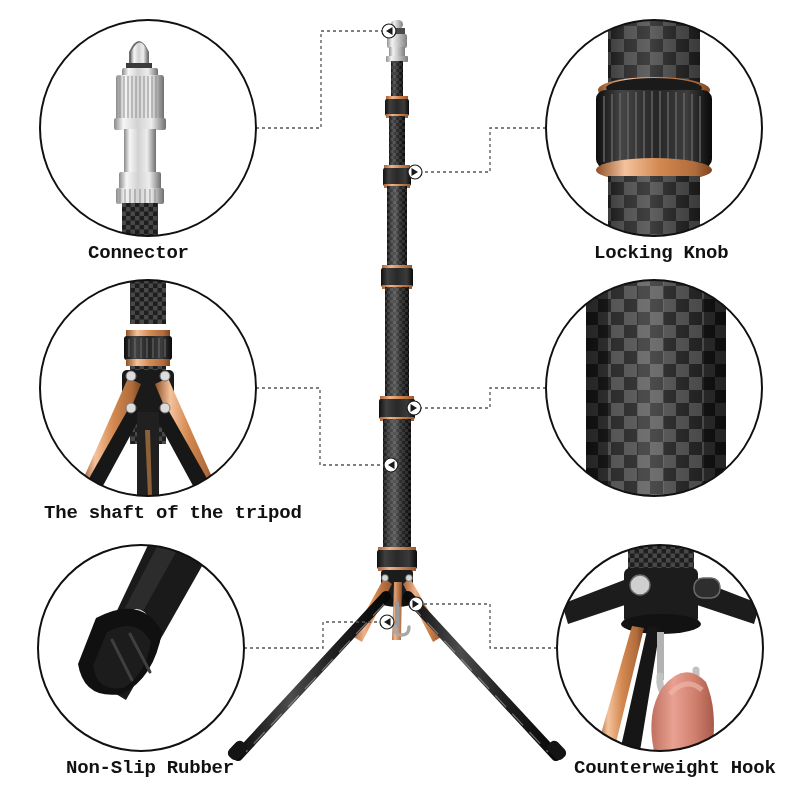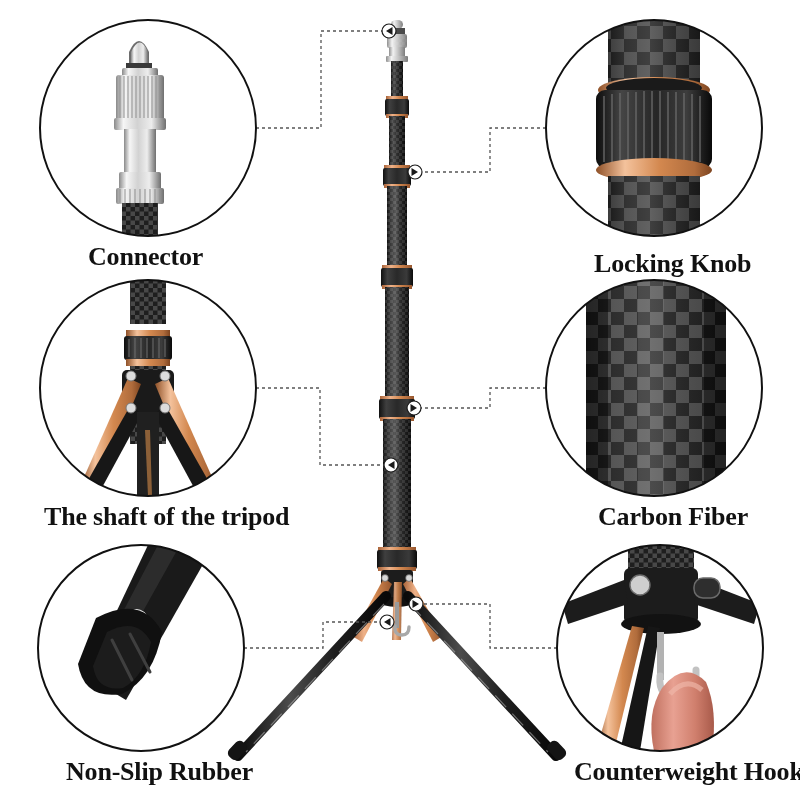--- a/index.html
+++ b/index.html
@@ -7,29 +7,29 @@
     width:800px;height:800px;
     background:#ffffff;
     font-family:"Liberation Sans", sans-serif;
     overflow:hidden;
     position:relative;
   }
   #stage{position:absolute;inset:0;width:800px;height:800px;}
   .layer{position:absolute;inset:0;width:800px;height:800px;}
   .callout-label{
     position:absolute;
-    font-family:Liberation Serif, serif;
-    font-size:26px;
+    font-family:Liberation Mono, monospace;
+    font-size:19px;
     font-weight:600;
     color:#111111;
     white-space:nowrap;
     letter-spacing:-0.2px;
   }
   .lbl-connector{left:88px;top:242px;}
-  .lbl-locking{left:594px;top:242px;margin-top:7px;}
+  .lbl-locking{left:594px;top:242px;}
   .lbl-shaft{left:44px;top:502px;}
   .lbl-carbon{left:598px;top:502px;}
   .lbl-rubber{left:66px;top:757px;}
   .lbl-hook{left:574px;top:757px;}
 </style>
 </head>
 <body>
 
 <div id="stage">
 
@@ -411,17 +411,16 @@
 
       <path d="M 662,688 q 22,-28 44,-6 q 12,28 6,69 l -58,0 q -8,-38 8,-63 Z" fill="url(#skinGrad)"></path>
       <path d="M 670,694 q 16,-18 32,-4" fill="none" stroke="#f0b8aa" stroke-width="5" opacity="0.65"></path>
     </g>
     <circle cx="660" cy="648" r="103" fill="none" stroke="#111111" stroke-width="2"></circle>
   </svg>
 
   <div class="callout-label lbl-connector">Connector</div>
   <div class="callout-label lbl-locking">Locking Knob</div>
   <div class="callout-label lbl-shaft">The shaft of the tripod</div>
-  <div class="callout-label lbl-carbon">Carbon Fiber</div>
   <div class="callout-label lbl-hook">Counterweight Hook</div>
   <div class="callout-label lbl-rubber">Non-Slip Rubber</div>
 
 </div>
 
 </body></html>

